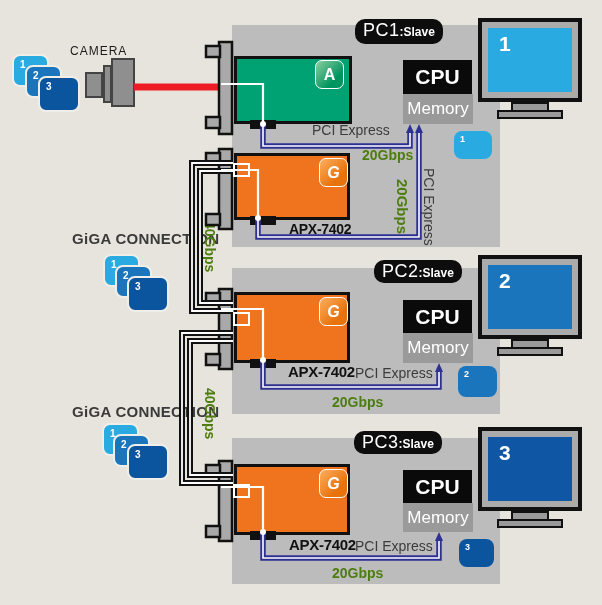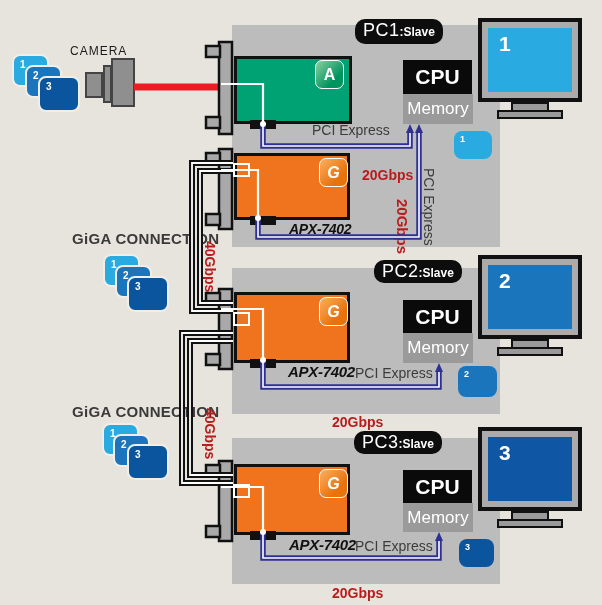--- a/index.html
+++ b/index.html
@@ -27,23 +27,23 @@
       font-size:10px;padding:3px 0 0 6px;box-sizing:border-box;}
   .monitor{position:absolute;}
   .monitor .frame{width:104px;height:84px;border:4px solid #111;background:#ABABAB;
                   padding:6px;box-sizing:border-box;}
   .monitor .screen{width:100%;height:100%;color:#fff;font-size:21px;font-weight:bold;
                    padding:4px 0 0 11px;box-sizing:border-box;}
   .monitor .neck{width:34px;height:6px;background:#9A9A9A;border:2px solid #111;margin:0 auto;}
   .monitor .base{width:62px;height:5px;background:#9A9A9A;border:2px solid #111;margin:-2px auto 0;}
   .lbl{position:absolute;white-space:nowrap;}
   .vlbl{position:absolute;white-space:nowrap;writing-mode:vertical-rl;}
-  .red{color:#b91c1c;font-weight:bold;margin-top:20px;}
+  .red{color:#4d7c0f;font-weight:bold;}
   .gray-ink{color:#3C3C3C;}
-  .model{font-weight:bold;color:#111;letter-spacing:-.3px;font-style:italic;}
+  .model{font-weight:bold;color:#111;letter-spacing:-.3px;}
   .giga-lbl{font-size:15px;font-weight:bold;color:#3A3A3A;letter-spacing:.3px;}
   .cam{position:absolute;background:#8F8F8F;border:2px solid #444;box-sizing:border-box;}
   .camera-lbl{font-size:12px;color:#1A1A1A;letter-spacing:1px;}
   svg.wires{position:absolute;left:0;top:0;pointer-events:none;}
 </style>
 </head>
 <body>
 
 <div class="stage">
 

